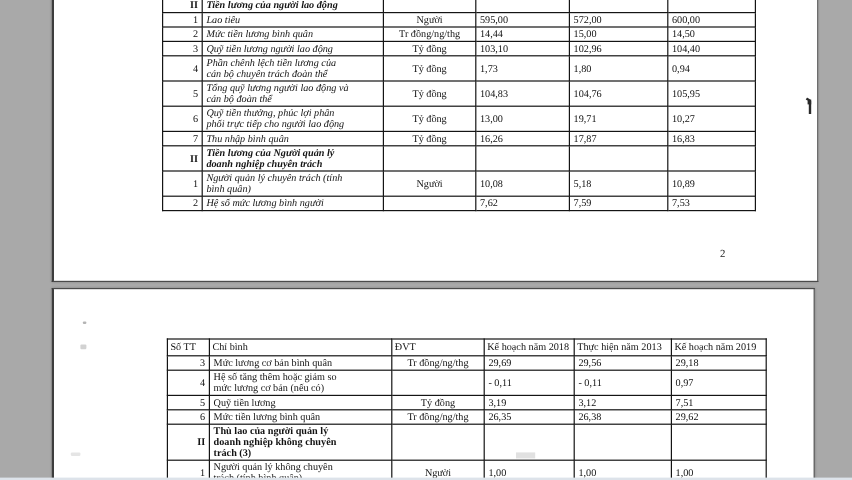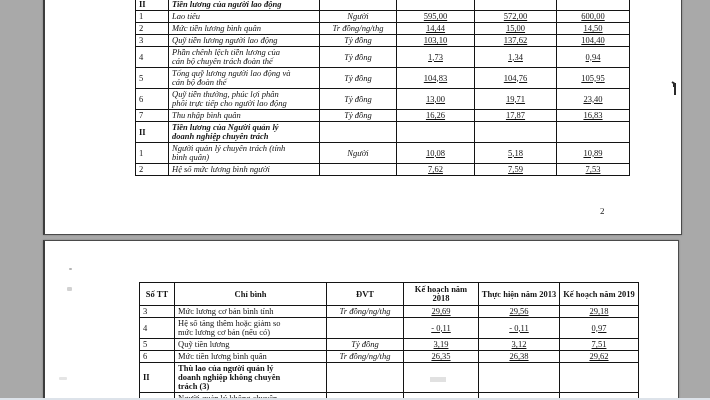--- a/index.html
+++ b/index.html
@@ -20,24 +20,24 @@
     position:absolute; border-collapse:collapse; table-layout:fixed;
     font-size:8.5px; line-height:1.06; color:#131313;
     border:1.5px solid #141414;
   }
   .t1{ left:90px; top:13px; width:494px; }
   .t2{ left:94px; top:41px; width:499px; }
   table.doc td, table.doc th{
     border:1px solid #141414; vertical-align:middle; padding:1px 3px;
     overflow:hidden;
   }
-  table.doc th{ font-weight:bold; text-align:center; padding:2px 2px; }
-  td.c-no{ text-align:left; }
-  td.c-unit{ text-align:center;font-style:italic; }
-  td.c-val{ text-align:center; padding-right:7px;text-decoration:underline; }
+  table.doc th{ font-weight:normal; text-align:left; padding:2px 2px; }
+  td.c-no{ text-align:right; }
+  td.c-unit{ text-align:center; }
+  td.c-val{ text-align:left; padding-right:7px; }
   .t1 td.c-label{ padding-right:26px;font-style:italic; }
   .t2 td.c-label{ padding-right:30px; }
   tr.section td.c-label, tr.section td.c-no{ font-weight:bold; }
 
   .pageno{
     position:absolute; left:555px; top:221px;
     font-size:9px; color:#222;
   }
   .ink-mark{ position:absolute; right:2px; top:96px; }
   .spot{ position:absolute; background:rgba(40,40,40,.35); border-radius:1px; }
@@ -91,46 +91,46 @@
             <td class="c-unit">Tr đồng/ng/thg</td>
             <td class="c-val">14,44</td>
             <td class="c-val">15,00</td>
             <td class="c-val">14,50</td>
           </tr>
           <tr>
             <td class="c-no">3</td>
             <td class="c-label">Quỹ tiền lương người lao động</td>
             <td class="c-unit">Tỷ đồng</td>
             <td class="c-val">103,10</td>
-            <td class="c-val">137,62</td>
+            <td class="c-val">102,96</td>
             <td class="c-val">104,40</td>
           </tr>
           <tr>
             <td class="c-no">4</td>
             <td class="c-label">Phần chênh lệch tiền lương của cán bộ chuyên trách đoàn thể</td>
             <td class="c-unit">Tỷ đồng</td>
             <td class="c-val">1,73</td>
-            <td class="c-val">1,34</td>
+            <td class="c-val">1,80</td>
             <td class="c-val">0,94</td>
           </tr>
           <tr>
             <td class="c-no">5</td>
             <td class="c-label">Tổng quỹ lương người lao động và cán bộ đoàn thể</td>
             <td class="c-unit">Tỷ đồng</td>
             <td class="c-val">104,83</td>
             <td class="c-val">104,76</td>
             <td class="c-val">105,95</td>
           </tr>
           <tr>
             <td class="c-no">6</td>
             <td class="c-label">Quỹ tiền thưởng, phúc lợi phân phối trực tiếp cho người lao động</td>
             <td class="c-unit">Tỷ đồng</td>
             <td class="c-val">13,00</td>
             <td class="c-val">19,71</td>
-            <td class="c-val">23,40</td>
+            <td class="c-val">10,27</td>
           </tr>
           <tr>
             <td class="c-no">7</td>
             <td class="c-label">Thu nhập bình quân</td>
             <td class="c-unit">Tỷ đồng</td>
             <td class="c-val">16,26</td>
             <td class="c-val">17,87</td>
             <td class="c-val">16,83</td>
           </tr>
           <tr class="section">
@@ -184,21 +184,21 @@
           <th>Chỉ bình</th>
           <th>ĐVT</th>
           <th>Kế hoạch năm 2018</th>
           <th>Thực hiện năm 2013</th>
           <th>Kế hoạch năm 2019</th>
         </tr>
       </thead>
       <tbody>
           <tr>
             <td class="c-no">3</td>
-            <td class="c-label">Mức lương cơ bản bình tính</td>
+            <td class="c-label">Mức lương cơ bản bình quân</td>
             <td class="c-unit">Tr đồng/ng/thg</td>
             <td class="c-val">29,69</td>
             <td class="c-val">29,56</td>
             <td class="c-val">29,18</td>
           </tr>
           <tr>
             <td class="c-no">4</td>
             <td class="c-label">Hệ số tăng thêm hoặc giảm so mức lương cơ bản (nếu có)</td>
             <td class="c-unit"></td>
             <td class="c-val">- 0,11</td>

